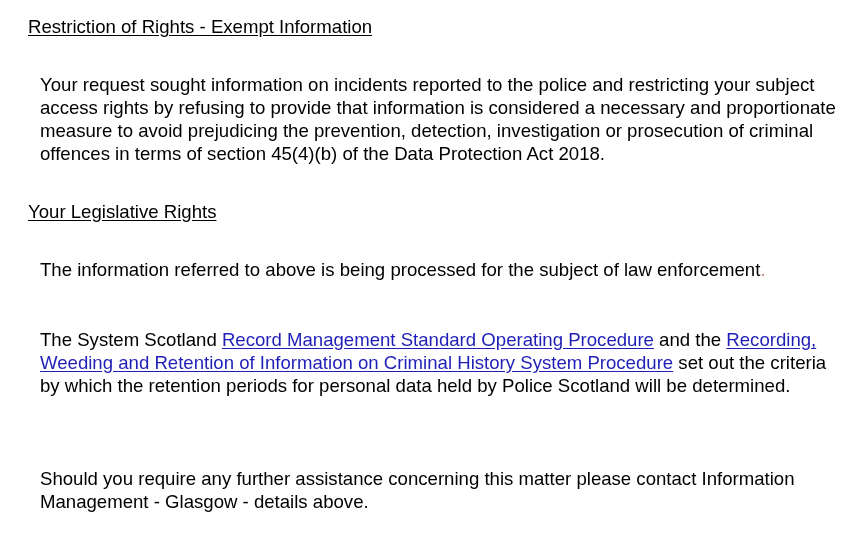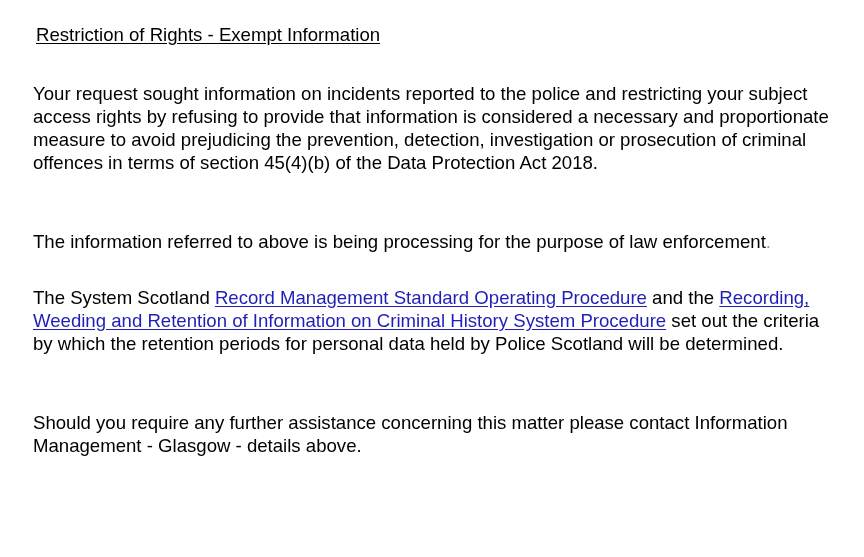--- a/index.html
+++ b/index.html
@@ -18,27 +18,27 @@
     }
     .doc {
       position: absolute;
       left: 28px;
       top: 15px;
       width: 820px;
     }
     .heading {
       text-decoration: underline;
       text-underline-offset: 2px;
-      margin: 8px;
+      margin: 0;
       font-weight: normal;
       font-size: 18.6px;
       line-height: 23px;
     }
     .para {
-      margin: 5px;
+      margin: 12px;
     }
     .gap {
       height: 23px;
     }
     a.doc-link {
       color: #1a0dab;
       color: #1f1fb8;
       text-decoration: underline;
       text-underline-offset: 2px;
     }
@@ -52,24 +52,25 @@
 <div class="doc">
 
   <h2 class="heading">Restriction of Rights - Exempt Information</h2>
 
   <div class="gap"></div>
 
   <p class="para">Your request sought information on incidents reported to the police and restricting your subject access rights by refusing to provide that information is considered a necessary and proportionate measure to avoid prejudicing the prevention, detection, investigation or prosecution of criminal offences in terms of section 45(4)(b) of the Data Protection Act 2018.</p>
 
   <div class="gap"></div>
 
+  <h2 class="heading">Your Legislative Rights</h2>
 
   <div class="gap"></div>
 
-  <p class="para"><span>The information referred to above is being processing for the purpose of law enforcement</span><span class="faint-dot">.</span></p>
+  <p class="para"><span>The information referred to above is being processed for the subject of law enforcement</span><span class="faint-dot">.</span></p>
 
   <div class="gap"></div>
 
   <p class="para"><span>The System Scotland </span><a class="doc-link">Record Management Standard Operating Procedure</a><span> and the </span><a class="doc-link">Recording, Weeding and Retention of Information on Criminal History System Procedure</a><span> set out the criteria by which the retention periods for personal data held by Police Scotland will be determined.</span></p>
 
   <div class="gap"></div>
 
 
   <div class="gap"></div>
 

